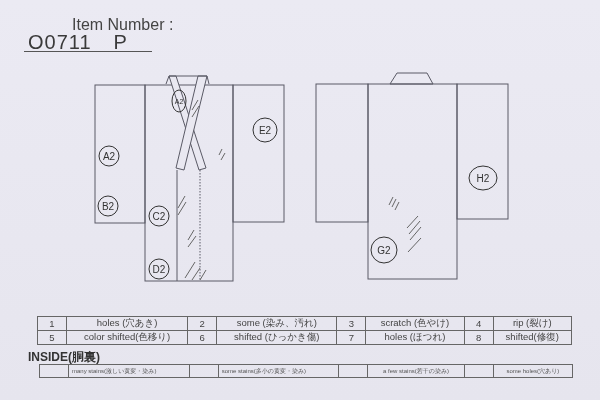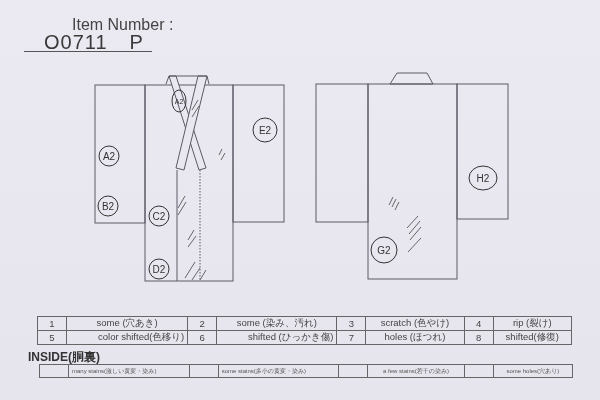--- a/index.html
+++ b/index.html
@@ -3,31 +3,31 @@
 <meta charset="utf-8">
 <style>
   html, body { margin:0; padding:0; }
   body {
     width:600px; height:400px; overflow:hidden; position:relative;
     background: linear-gradient(180deg, #ebeaf3 0%, #e8e7f0 60%, #e6e5ee 100%);
     font-family: "Liberation Sans", "DejaVu Sans", sans-serif;
     color:#333;
   }
   .item-label { position:absolute; left:24px; top:16px; font-size:16px; color:#444;padding-left:48px; }
-  .item-number { position:absolute; left:44px; top:31px; font-size:20px; color:#3a3a3a; letter-spacing:1px; }
+  .item-number { position:absolute; left:28px; top:31px; font-size:20px; color:#3a3a3a; letter-spacing:1px; }
   .item-number .suffix { margin-left:22px; }
   .item-underline { position:absolute; left:24px; top:51px; width:128px; height:1px; background:#555; }
   svg.diagrams { position:absolute; left:0; top:0; }
   table.legend {
     position:absolute; left:37px; top:316px; width:535px;
     border-collapse:collapse; font-size:9.5px; color:#444;
   }
   table.legend td { border:1px solid #666; height:13px; padding:0 3px; text-align:center; white-space:nowrap; }
   table.legend td.num { width:22px; }
-  table.legend td.left { text-align:right;margin-left:17px; }
+  table.legend td.left { text-align:center;margin-left:17px; }
   .inside-label { position:absolute; left:28px; top:349px; font-size:12px; color:#333; font-weight:bold; }
   table.inside {
     position:absolute; left:39px; top:364px; width:534px;
     border-collapse:collapse; font-size:6px; color:#555;
   }
   table.inside td { border:1px solid #666; height:12px; padding:0 3px; white-space:nowrap; }
   table.inside td.box { width:22px; }
   table.inside td.txt { text-align:center; }
   table.inside td.txt.first { text-align:left; }
 </style>
@@ -107,21 +107,21 @@
     <text x="265" y="134">E2</text>
     <text x="483" y="182">H2</text>
     <text x="384" y="254">G2</text>
   </g>
 </svg>
 
 <table class="legend">
   <tbody>
       <tr>
     <td class="num">1</td>
-    <td>some (穴あき)</td>
+    <td>holes (穴あき)</td>
     <td class="num">2</td>
     <td>some (染み、汚れ)</td>
     <td class="num">3</td>
     <td>scratch (色やけ)</td>
     <td class="num">4</td>
     <td>rip (裂け)</td>
   </tr>
   <tr>
     <td class="num">5</td>
     <td class="left">color shifted(色移り)</td>

